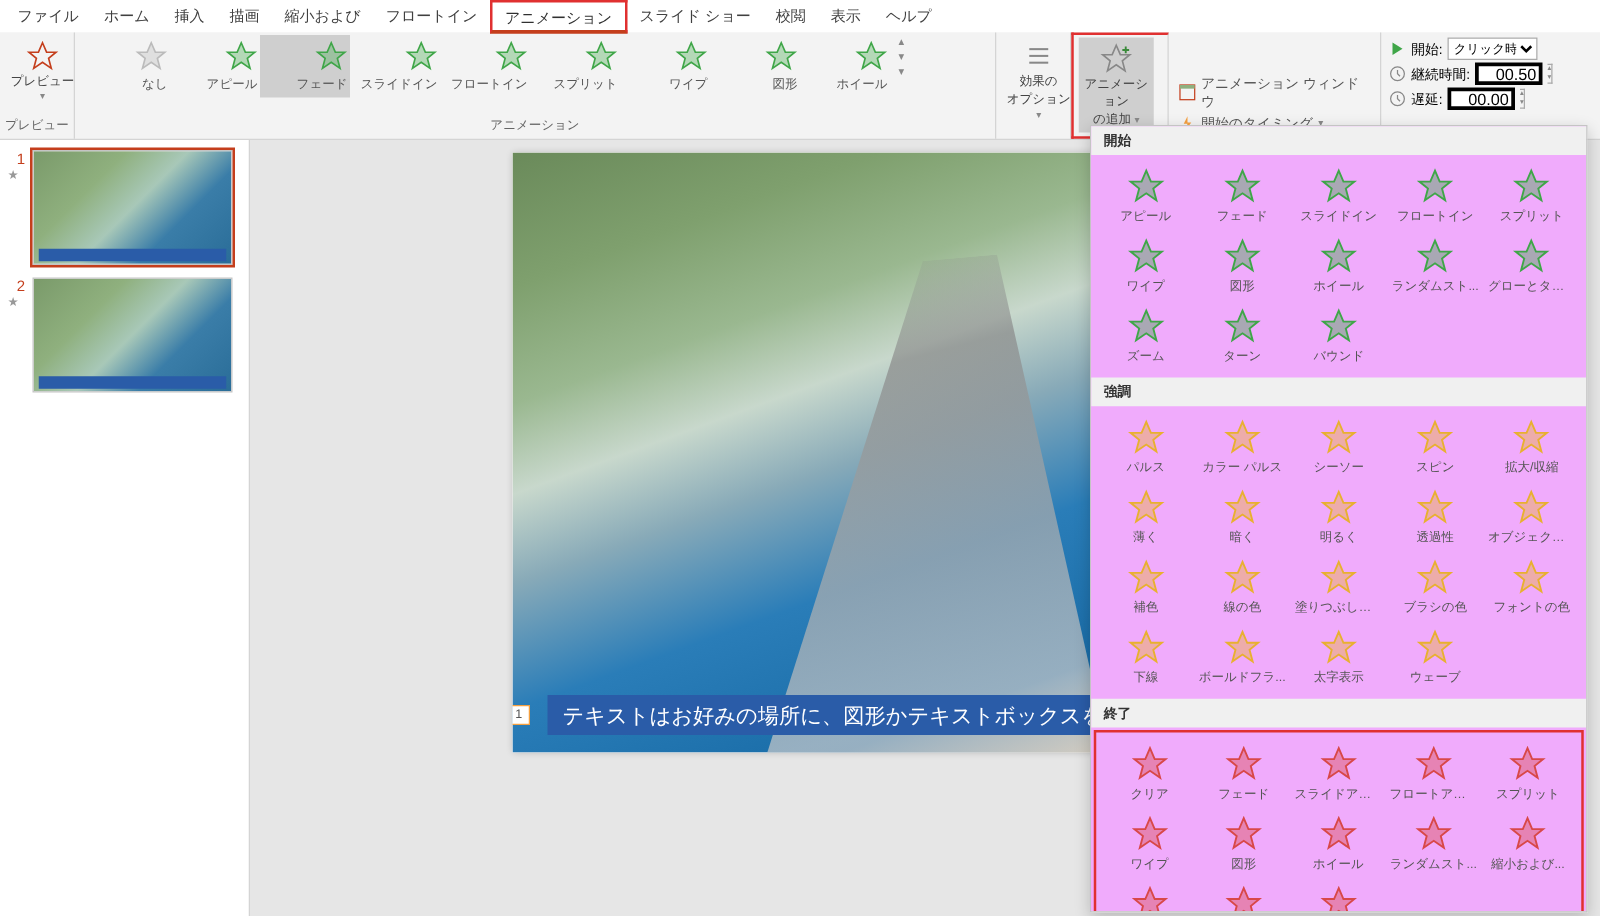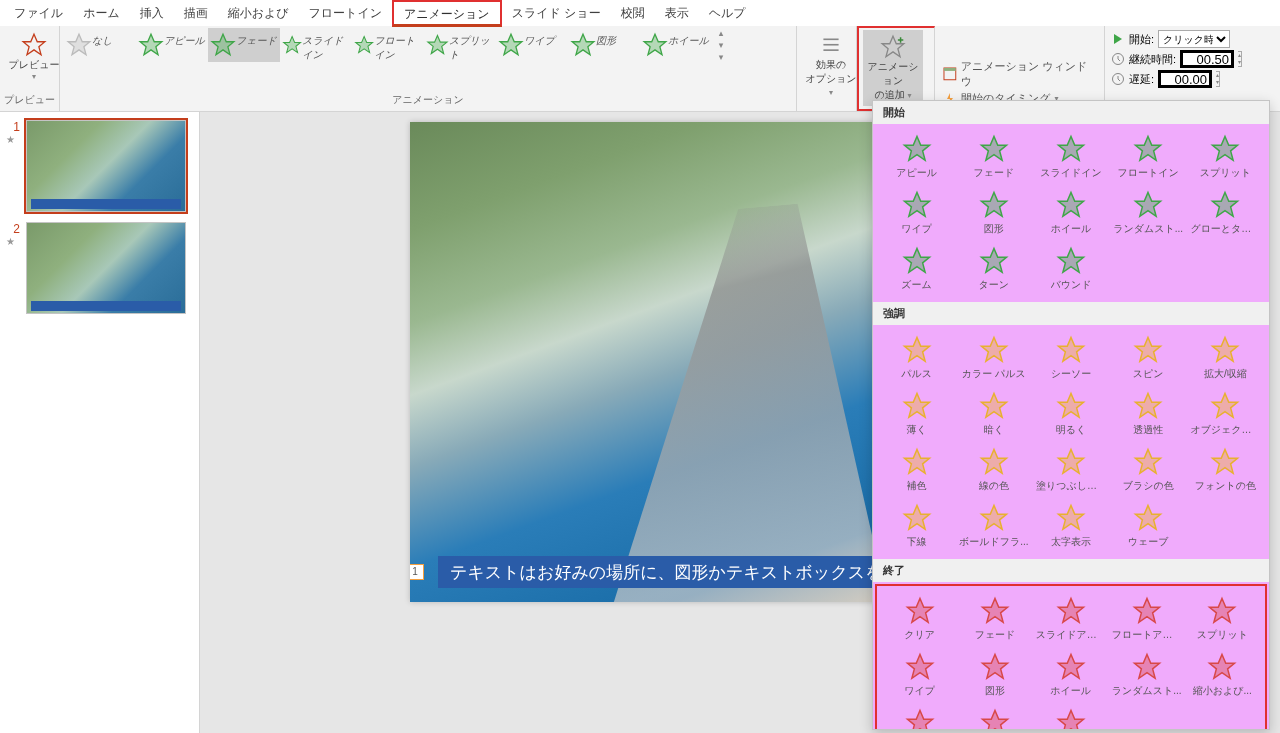--- a/index.html
+++ b/index.html
@@ -9,21 +9,21 @@
 .menubar { background: #fff; height: 26px; display: flex; align-items: center; padding: 0 4px; }
 .menu-item { padding: 4px 10px; color: #404040; cursor: default; font-size: 12px; }
 .menu-item.active { border-bottom: 3px solid #c43e1c; padding-bottom: 1px; color: #303030; }
 .highlight-red { border: 2px solid #e03030; }
 
 
 .ribbon { background: #f3f3f3; height: 86px; display: flex; border-bottom: 1px solid #d4d4d4; }
 .ribbon-group { border-right: 1px solid #d4d4d4; padding: 2px 4px; display: flex; flex-direction: column; justify-content: space-between; }
 .ribbon-group-row { display: flex; align-items: flex-start; gap: 0; }
 .ribbon-group-label { text-align: center; font-size: 10px; color: #666; padding-bottom: 2px; }
-.gallery-item { width: 72px; display: flex; flex-direction: row; align-items: flex-start; padding: 4px 2px; cursor: default; font-size: 10px; color: #555; font-style: italic; }
+.gallery-item { width: 72px; display: flex; flex-direction: column; align-items: flex-end; padding: 4px 2px; cursor: default; font-size: 10px; color: #555; }
 .gallery-item.selected { background: #cfcfcf; }
 .gallery-item .label { margin-top: 2px; }
 .big-btn { width: 60px; display: flex; flex-direction: column; align-items: center; padding: 4px 2px; font-size: 10px; color: #444; text-align: center; cursor: default; }
 .big-btn.selected { background: #cfcfcf; }
 .side-col { display: flex; flex-direction: column; gap: 2px; padding: 2px 4px; font-size: 11px; color: #555; margin-top: 29px; }
 .side-row { display: flex; align-items: center; gap: 4px; }
 .side-row.disabled { color: #b6b6b6; }
 .timing-col { display: flex; flex-direction: column; gap: 2px; padding: 2px; font-size: 11px; }
 .timing-row { display: flex; align-items: center; gap: 4px; }
 .timing-input { width: 54px; height: 18px; border: 3px solid #000000; background: #fff; font-size: 13px; padding: 0 2px; text-align: right; }

